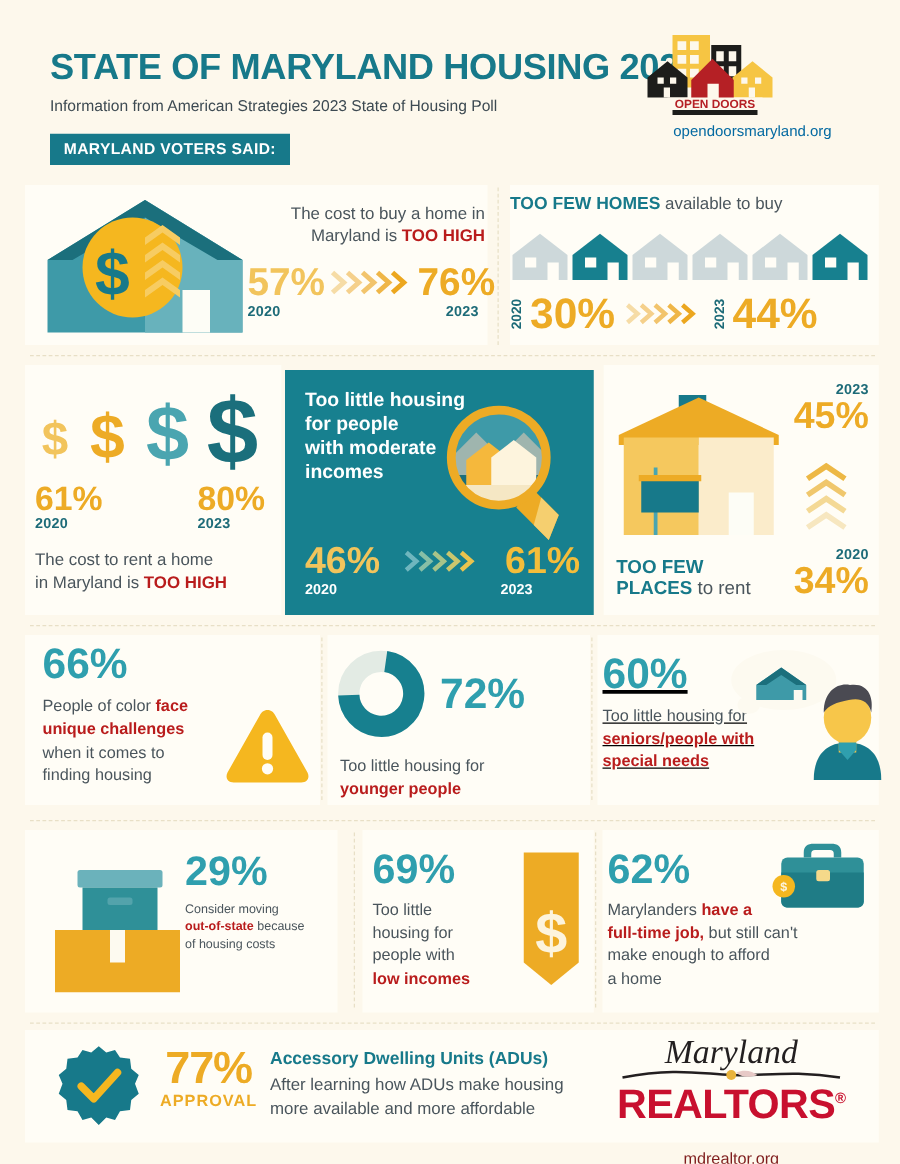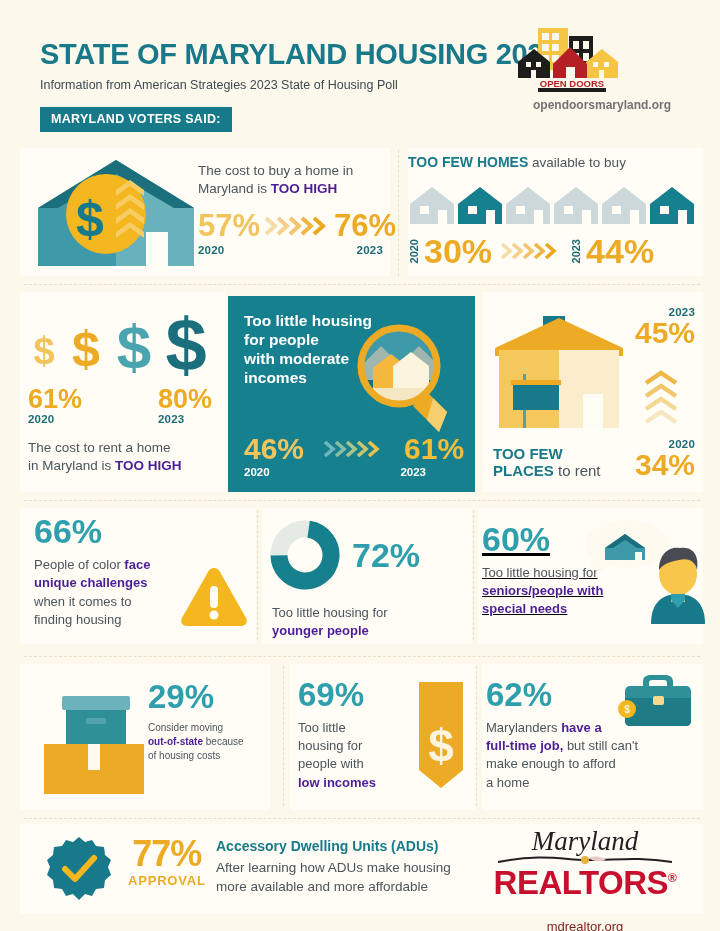--- a/index.html
+++ b/index.html
@@ -20,44 +20,44 @@
   .subtitle {
     margin-top: 9px; font-size: 12.5px; color: #3d4a52; font-weight: 500;
   }
   .voters-badge {
     display: inline-block; margin-top: 15px;
     background: #17798a; color: #ffffff;
     font-size: 12.5px; font-weight: bold; letter-spacing: .3px;
     padding: 5px 11px 6px 11px;
   }
   .logo-box { position: absolute; right: 28px; top: 22px; width: 180px; text-align: center; }
-  .logo-url { font-size: 12px; color: #737373; margin-top: 4px; font-weight: 700; }
+  .logo-url { font-size: 12px; color: #0369a1; margin-top: 4px; font-weight: 400; }
 
   
   .panel { background: #fffdf6; position: absolute; }
   .divider-v {
     position: absolute; width: 0; border-left: 1px dashed #e8dfc6;
   }
   .divider-h {
     position: absolute; height: 0; border-top: 1px dashed #e8dfc6;
   }
 
   
   .stat-big { font-weight: bold; line-height: 1; }
   .teal { color: #17798a; }
   .teal-lt { color: #2f9fae; }
   .gold { color: #edab25; }
   .gold-lt { color: #f2c45c; }
   .body-txt { font-size: 13px; color: #4a555c; line-height: 1.32; }
-  .body-txt b { color: #4c1d95; }
+  .body-txt b { color: #b91c1c; }
   .yearlbl { font-size: 11.5px; font-weight: bold; color: #1d6b78; letter-spacing: .2px; }
 
   
   #s1 { left: 20px; top: 148px; width: 370px; height: 128px; }
-  #s1 .txt { position: absolute; left: 178px; top: 14px; width: 190px; }
+  #s1 .txt { position: absolute; left: 178px; top: 14px; width: 190px; text-align: right; }
   #s1 .nums { position: absolute; left: 178px; top: 62px; }
 
   
   #s2 { left: 408px; top: 148px; width: 295px; height: 128px; }
 
   
   #s3 { left: 20px; top: 292px; width: 205px; height: 200px; }
   
   #s4 { left: 228px; top: 296px; width: 247px; height: 196px; background: #17808f; }
   

